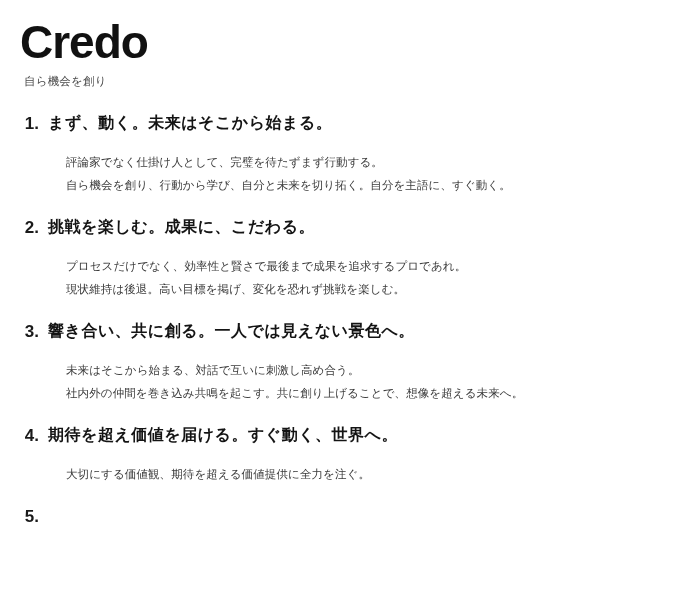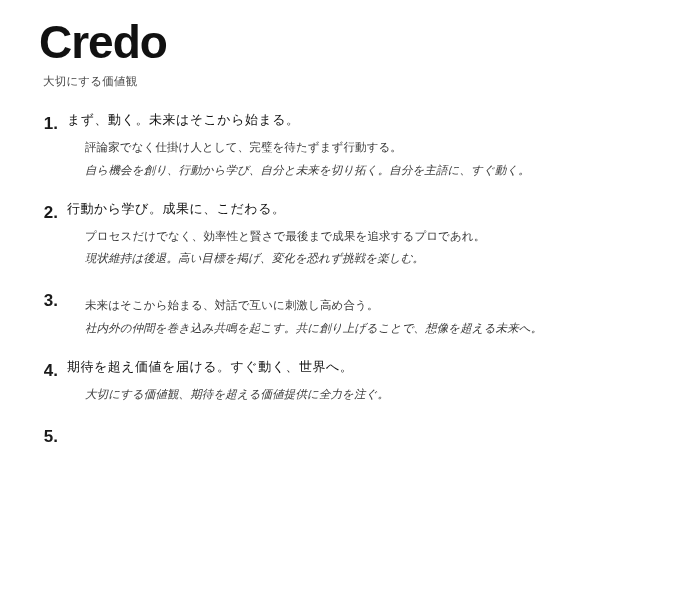--- a/index.html
+++ b/index.html
@@ -9,21 +9,21 @@
   }
   body {
     width: 700px;
     height: 608px;
     overflow: hidden;
     font-family: "Liberation Sans", sans-serif;
     color: #1a1a1a;
     -webkit-font-smoothing: antialiased;
   }
   .page {
-    padding: 18px 34px 0 41px;
+    padding: 18px 34px 0 22px;
     box-sizing: border-box;
   }
   .title {
     font-size: 46px;
     font-weight: bold;
     letter-spacing: -1px;
     line-height: 1.05;
     margin: 0 0 0 -2px;
     color: #111111;
   }
@@ -52,76 +52,76 @@
     text-align: right;
     padding-right: 9px;
     box-sizing: border-box;
     line-height: 1.5;
   }
   .body-col {
     flex: 1 1 auto;
     min-width: 0;
   }
   .heading {
-    font-size: 13px;
-    font-weight: normal;
+    font-size: 16px;
+    font-weight: bold;
     line-height: 1.45;
     letter-spacing: 0.5px;
     color: #141414;
     margin: 0;
   }
   .lines {
-    margin: 9px 0 0 18px;
+    margin: 20px 0 0 18px;
   }
   .line {
     font-size: 11.5px;
     color: #3b3b3b;
     line-height: 1.55;
     letter-spacing: 0.1px;
     margin: 0 0 5px 0;
   }
   .line:last-child {
     margin-bottom: 0;
-    font-style: italic;
   }
 </style>
 </head>
 <body>
 
 <div class="page">
   <h1 class="title">Credo</h1>
-  <div class="subtitle">大切にする価値観</div>
+  <div class="subtitle">自ら機会を創り</div>
 
   <ol class="credo-list">
 
     <li class="credo-item">
       <div class="num">1.</div>
       <div class="body-col">
         <div class="heading">まず、動く。未来はそこから始まる。</div>
         <div class="lines">
           <p class="line">評論家でなく仕掛け人として、完璧を待たずまず行動する。</p>
           <p class="line">自ら機会を創り、行動から学び、自分と未来を切り拓く。自分を主語に、すぐ動く。</p>
         </div>
       </div>
     </li>
 
     <li class="credo-item">
       <div class="num">2.</div>
       <div class="body-col">
-        <div class="heading">行動から学び。成果に、こだわる。</div>
+        <div class="heading">挑戦を楽しむ。成果に、こだわる。</div>
         <div class="lines">
           <p class="line">プロセスだけでなく、効率性と賢さで最後まで成果を追求するプロであれ。</p>
           <p class="line">現状維持は後退。高い目標を掲げ、変化を恐れず挑戦を楽しむ。</p>
         </div>
       </div>
     </li>
 
     <li class="credo-item">
       <div class="num">3.</div>
       <div class="body-col">
+        <div class="heading">響き合い、共に創る。一人では見えない景色へ。</div>
         <div class="lines">
           <p class="line">未来はそこから始まる、対話で互いに刺激し高め合う。</p>
           <p class="line">社内外の仲間を巻き込み共鳴を起こす。共に創り上げることで、想像を超える未来へ。</p>
         </div>
       </div>
     </li>
 
     <li class="credo-item">
       <div class="num">4.</div>
       <div class="body-col">

